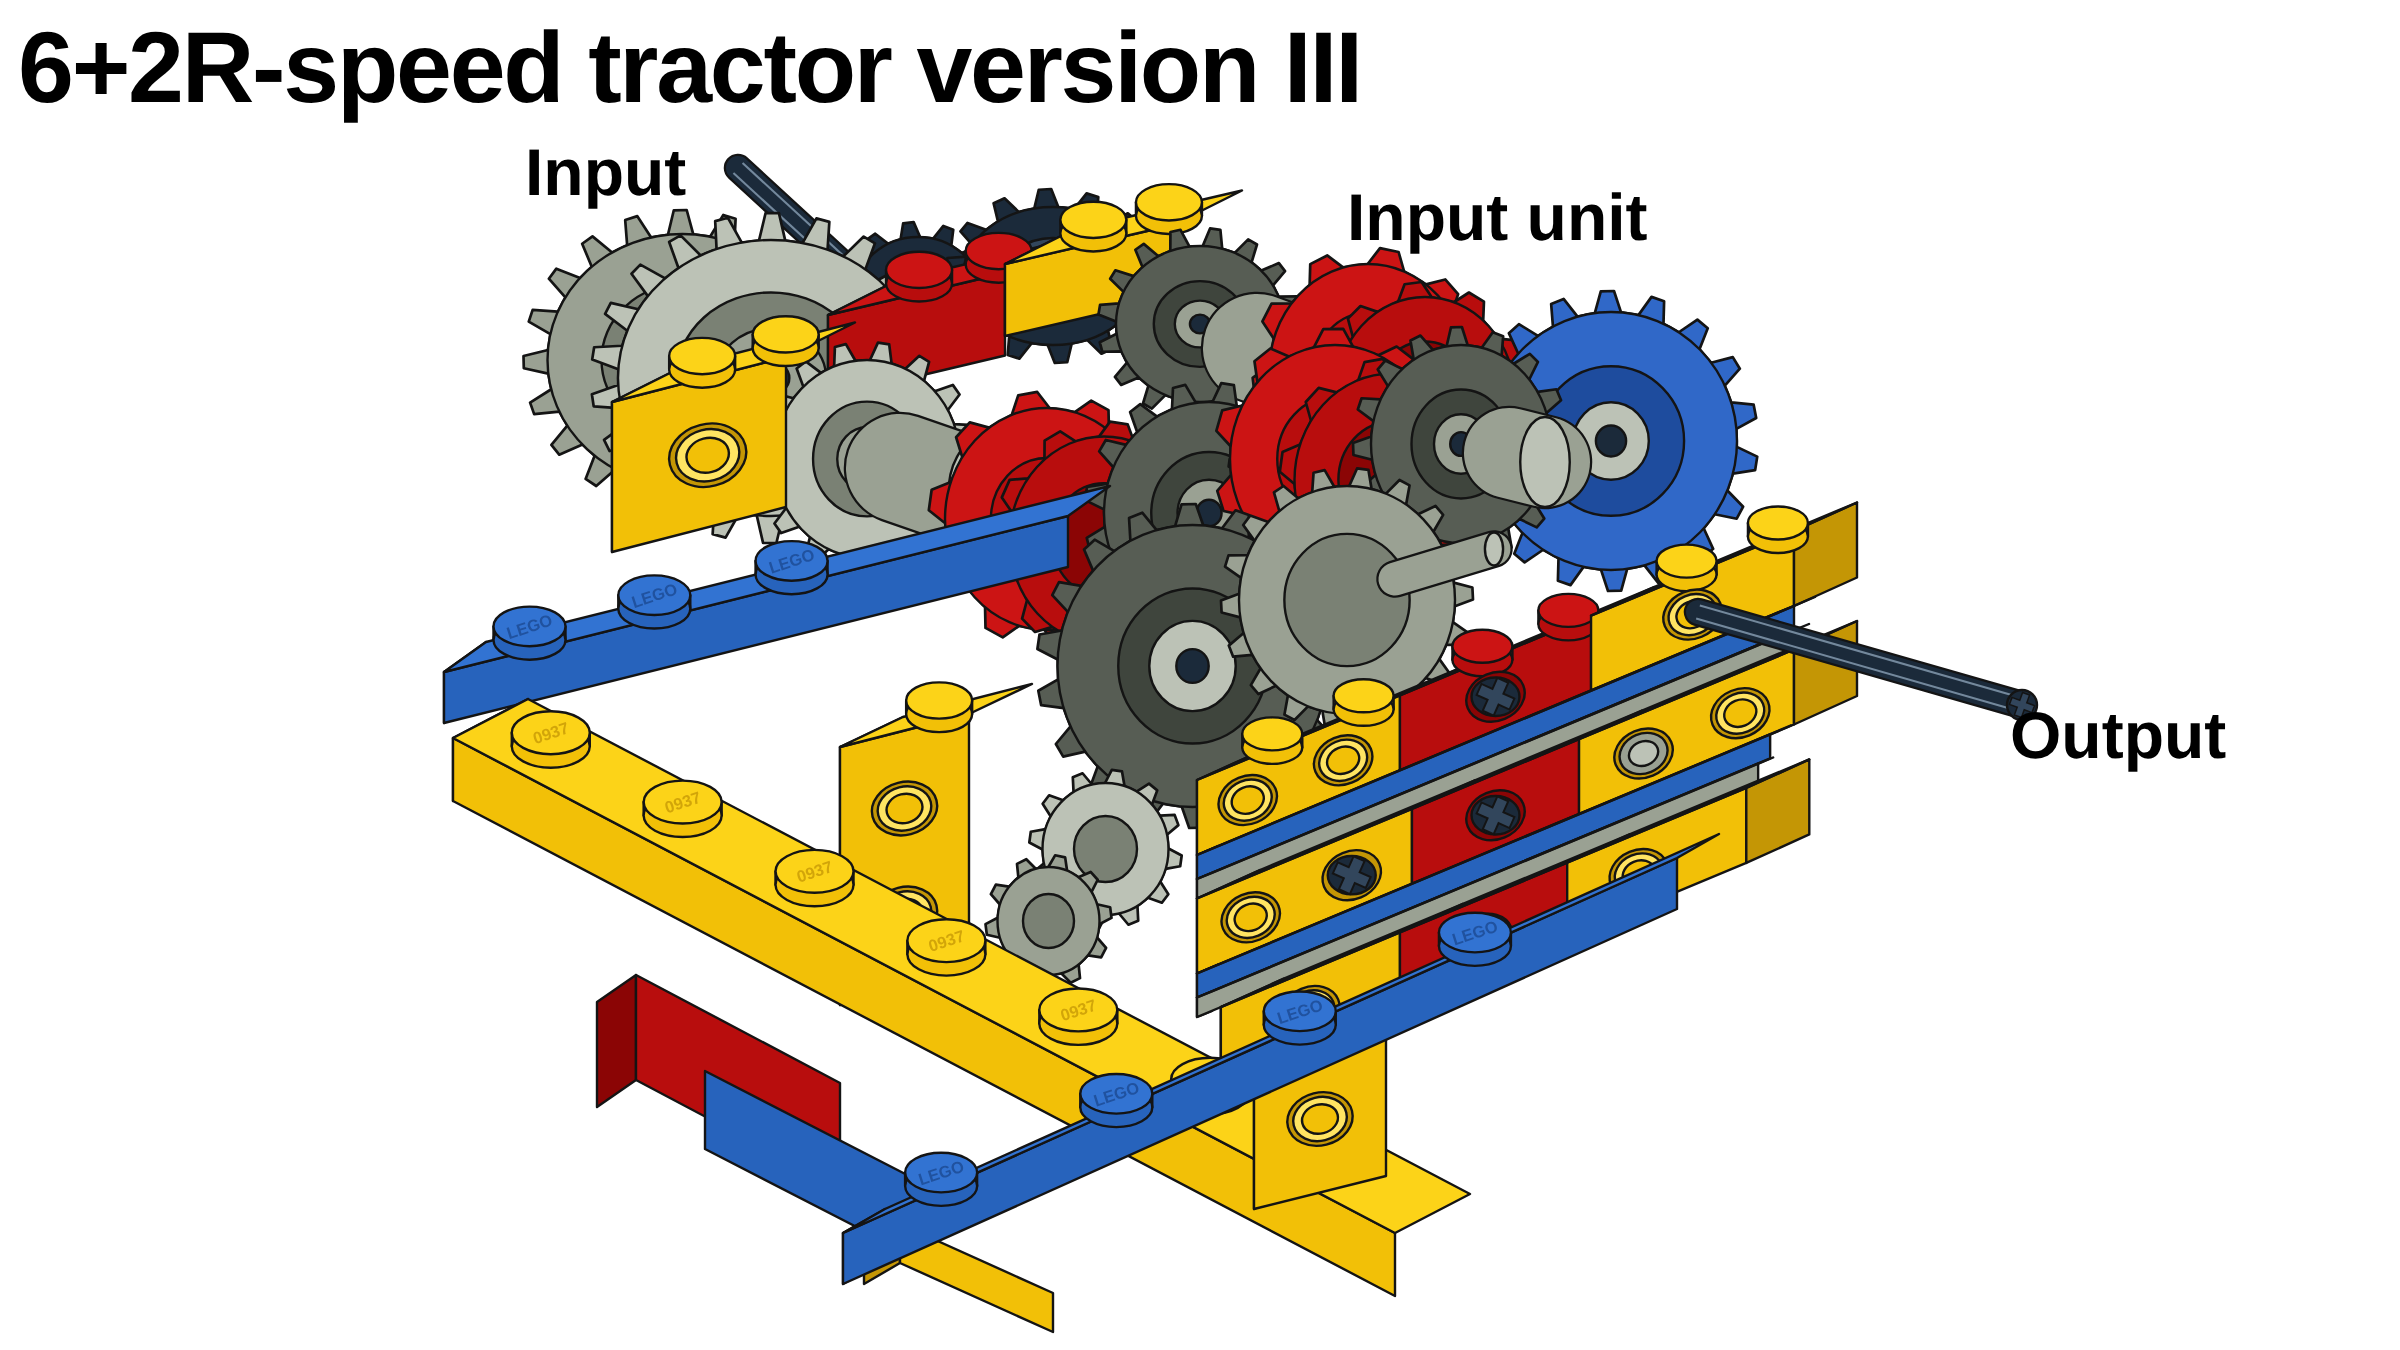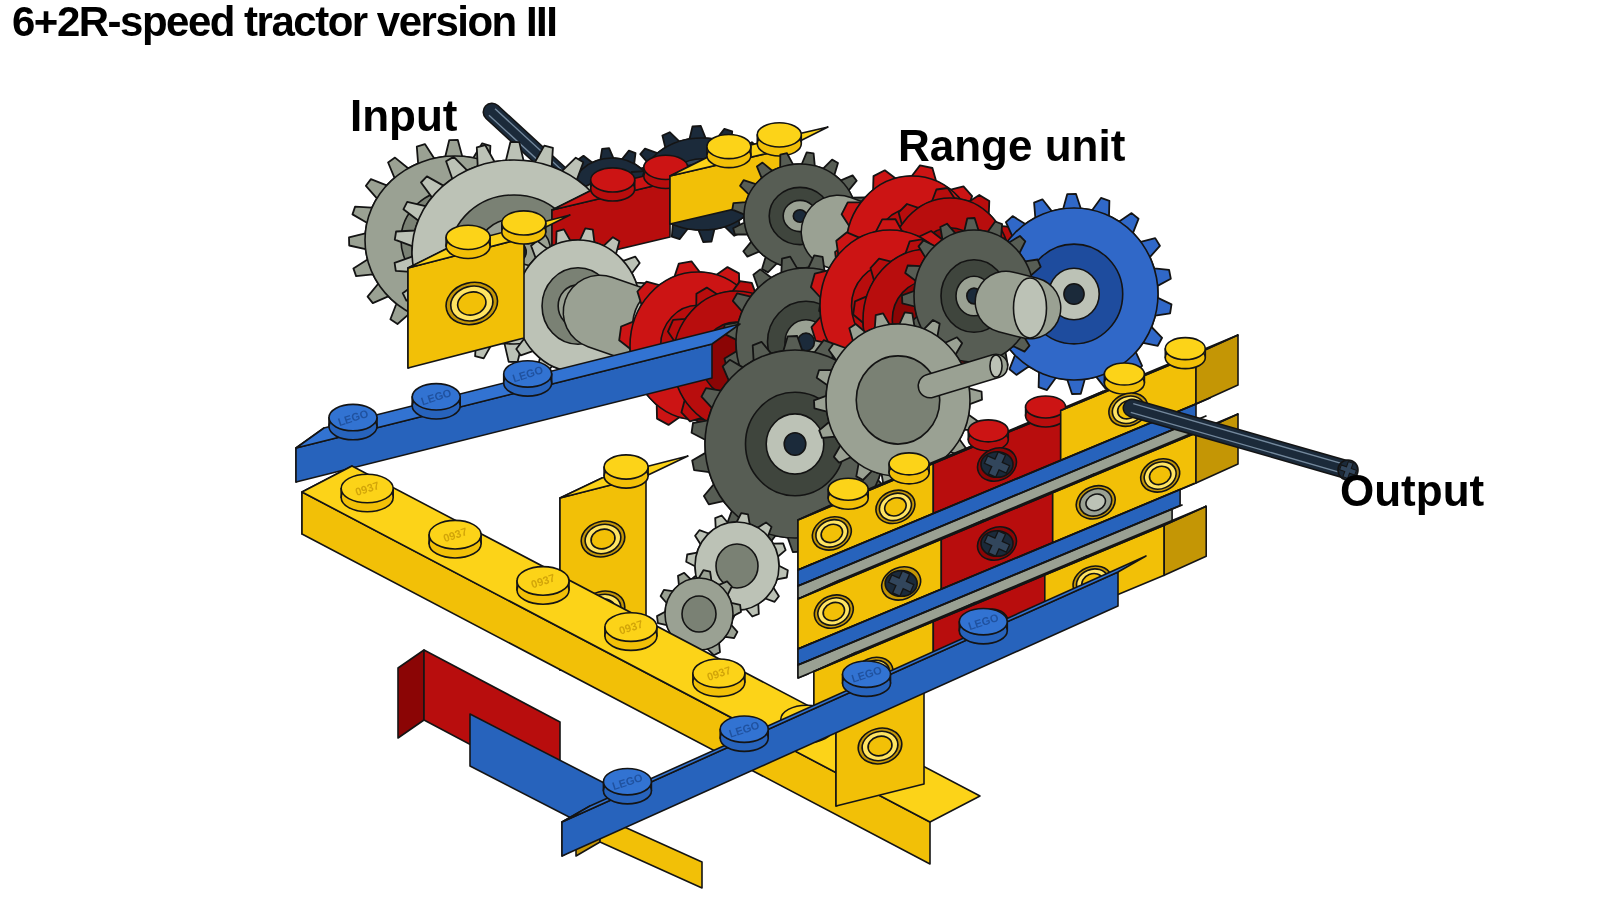--- a/index.html
+++ b/index.html
@@ -1,20 +1,20 @@
 <!DOCTYPE html>
 <html><head>
 <meta charset="utf-8">
 <style>
   html,body{margin:0;padding:0;background:#fff;}
   .stage{position:relative;width:1600px;height:900px;background:#fff;overflow:hidden;
          font-family:"Liberation Sans",sans-serif;}
   .stage svg{position:absolute;left:0;top:0;z-index:1;}
   .lbl{position:absolute;z-index:2;font-weight:bold;color:#000;white-space:nowrap;line-height:1;}
-  .lbl.title{left:12px;top:1px;font-size:42px;letter-spacing:-1.5px;}
+  .lbl.title{left:12px;top:12px;font-size:67px;letter-spacing:-1.5px;}
   .lbl.input{left:350px;top:94px;font-size:44px;}
   .lbl.range{left:898px;top:124px;font-size:44px;}
   .lbl.maingb{left:100px;top:300px;font-size:44px;}
   .lbl.output{left:1340px;top:429px;font-size:44px;margin-top:40px;}
 </style>
 </head>
 <body>
 
 <div class="stage">
   <svg id="scene" width="1600" height="900" viewBox="0 0 1600 900">
@@ -432,15 +432,15 @@
         <line x1="1132" y1="408" x2="1348" y2="470" stroke="#141414" stroke-width="19" stroke-linecap="round"></line>
         <line x1="1132" y1="408" x2="1348" y2="470" stroke="#1B2A3A" stroke-width="16" stroke-linecap="round"></line>
         <line x1="1130.758466295023" y1="412.32534323024265" x2="1346.758466295023" y2="474.32534323024265" stroke="#8399AE" stroke-width="1.4" opacity="0.85"></line>
         <line x1="1133.241533704977" y1="403.67465676975735" x2="1349.241533704977" y2="465.67465676975735" stroke="#8399AE" stroke-width="1.4" opacity="0.85"></line>
         <ellipse cx="1348" cy="470" rx="10" ry="10" fill="#1B2A3A" stroke="#141414" stroke-width="1.6"></ellipse>
         <path d="M-2.5,-8 h5 v5.5 h5.5 v5 h-5.5 v5.5 h-5 v-5.5 h-5.5 v-5 h5.5 Z" fill="#32465C" stroke="#141414" stroke-width="1" transform="translate(1348,470) rotate(20)"></path>
       </g>
     </svg>
   <div class="lbl title">6+2R-speed tractor version III</div>
   <div class="lbl input">Input</div>
-  <div class="lbl range">Range unit</div>
+  <div class="lbl range">Input unit</div>
   <div class="lbl output">Output</div>
 </div>
 
 </body></html>

